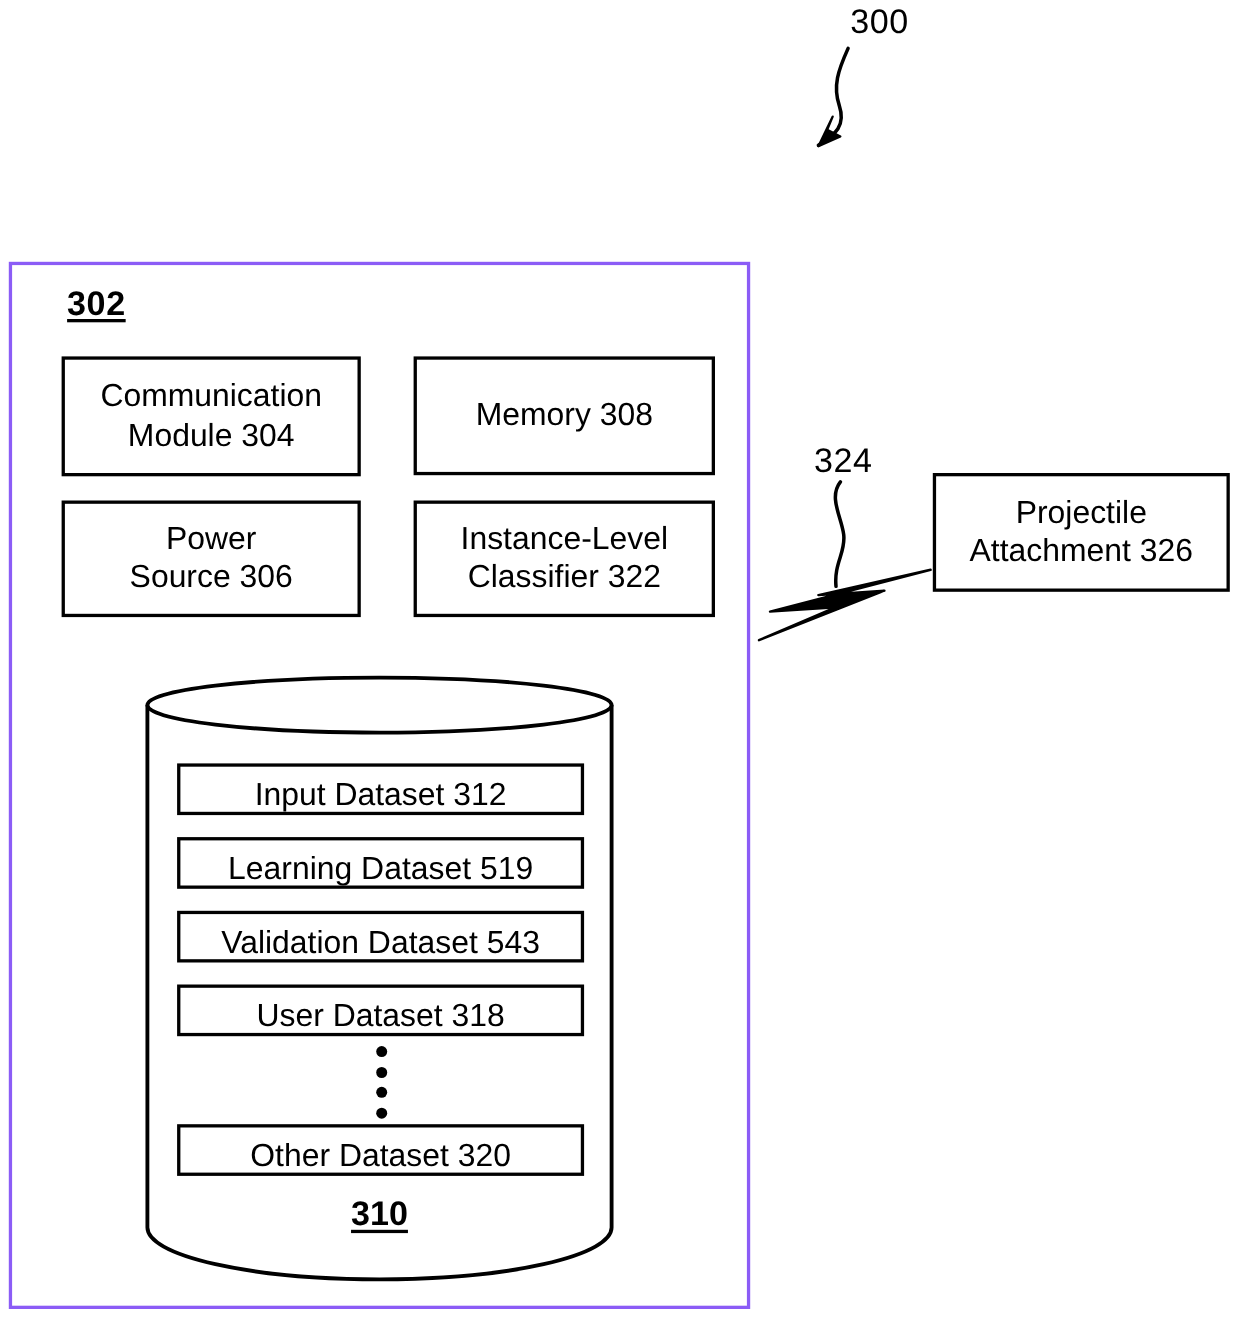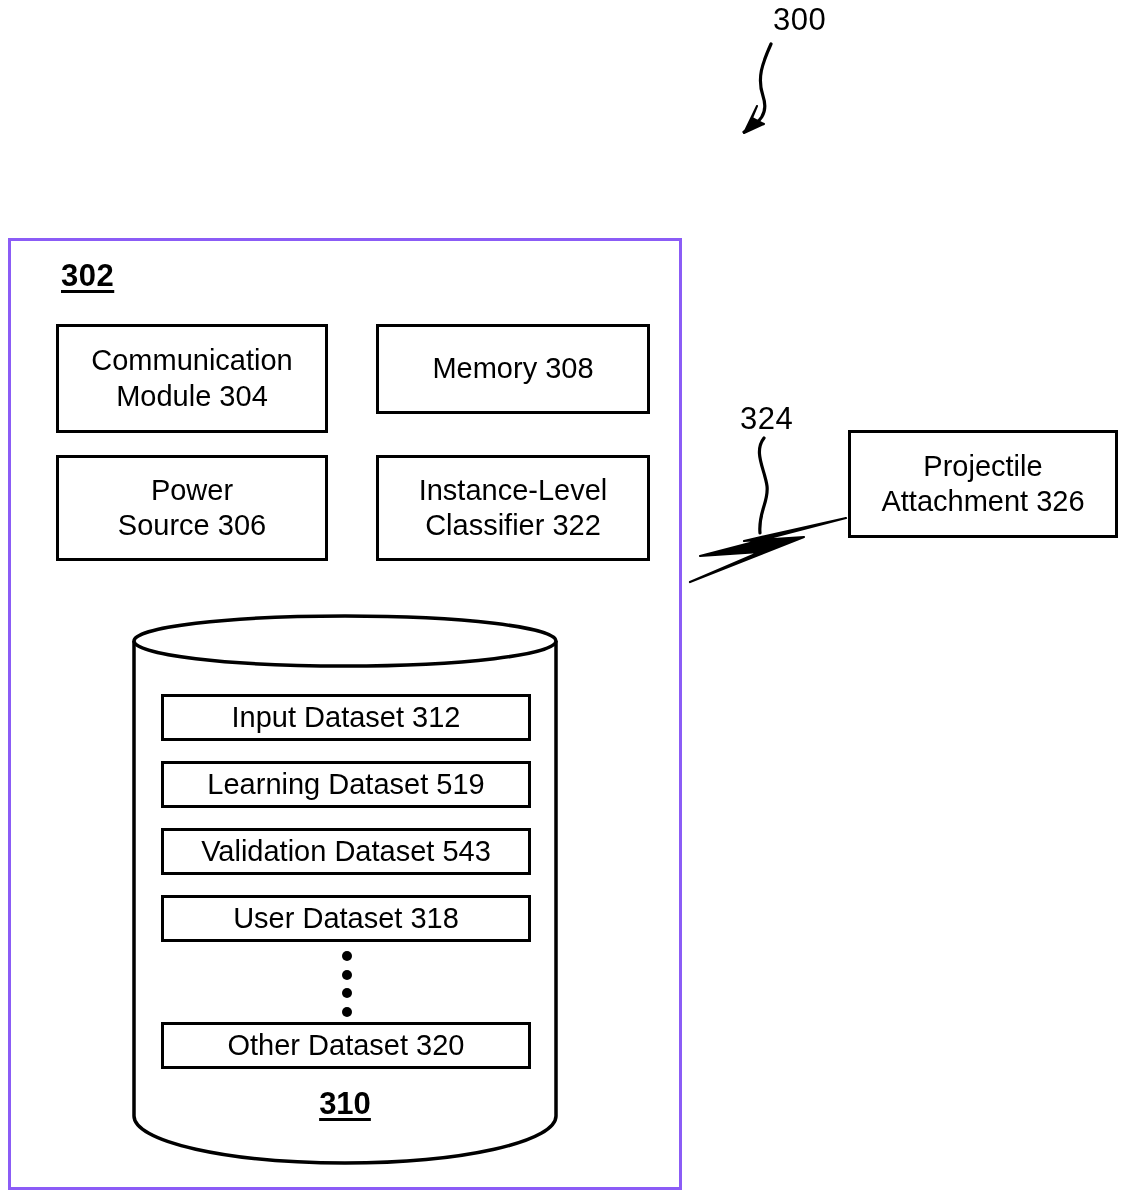--- a/index.html
+++ b/index.html
@@ -86,21 +86,21 @@
   }
   .dataset-box {
     position: absolute;
     left: 30px;
     width: 370px;
     height: 47px;
     border: 3px solid #000;
     box-sizing: border-box;
     background: #fff;
     display: flex;
-    align-items: center;
+    align-items: flex-end;
     justify-content: center;
     font-size: 29px;
     line-height: 1;
     white-space: nowrap;
   }
   #ellipsis-dots {
     position: absolute;
     left: 209px;
     top: 335px;
     width: 14px;
@@ -150,21 +150,21 @@
 
   <div id="system-box">
 
     <div class="ref-label bold-underline" style="left:50px; top:19px;">302</div>
 
     <div class="component-box" style="left:45px; top:83px; width:272px; height:109px;">
       <span class="box-text">Communication
 Module 304</span>
     </div>
 
-    <div class="component-box" style="left:365px; top:83px; width:274px; height:90px;">
+    <div class="component-box" style="left:365px; top:83px; width:274px; height:108px;">
       <span class="box-text">Memory 308</span>
     </div>
 
     <div class="component-box" style="left:45px; top:214px; width:272px; height:106px;">
       <span class="box-text">Power
 Source 306</span>
     </div>
 
     <div class="component-box" style="left:365px; top:214px; width:274px; height:106px;">
       <span class="box-text">Instance-Level

